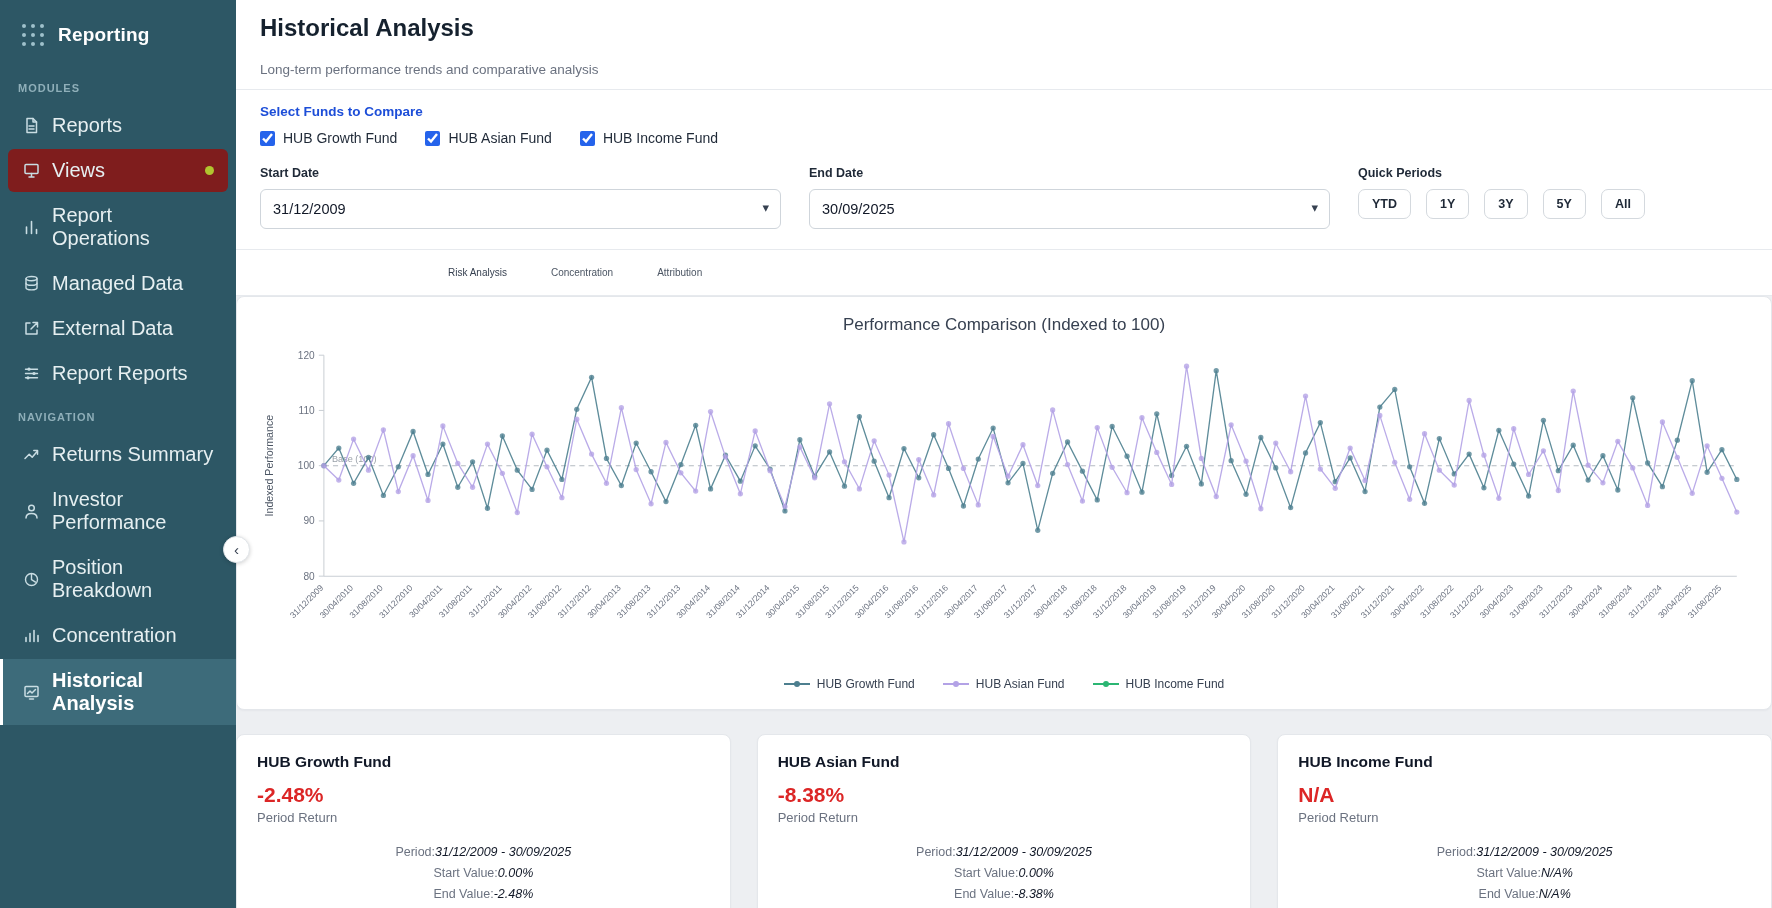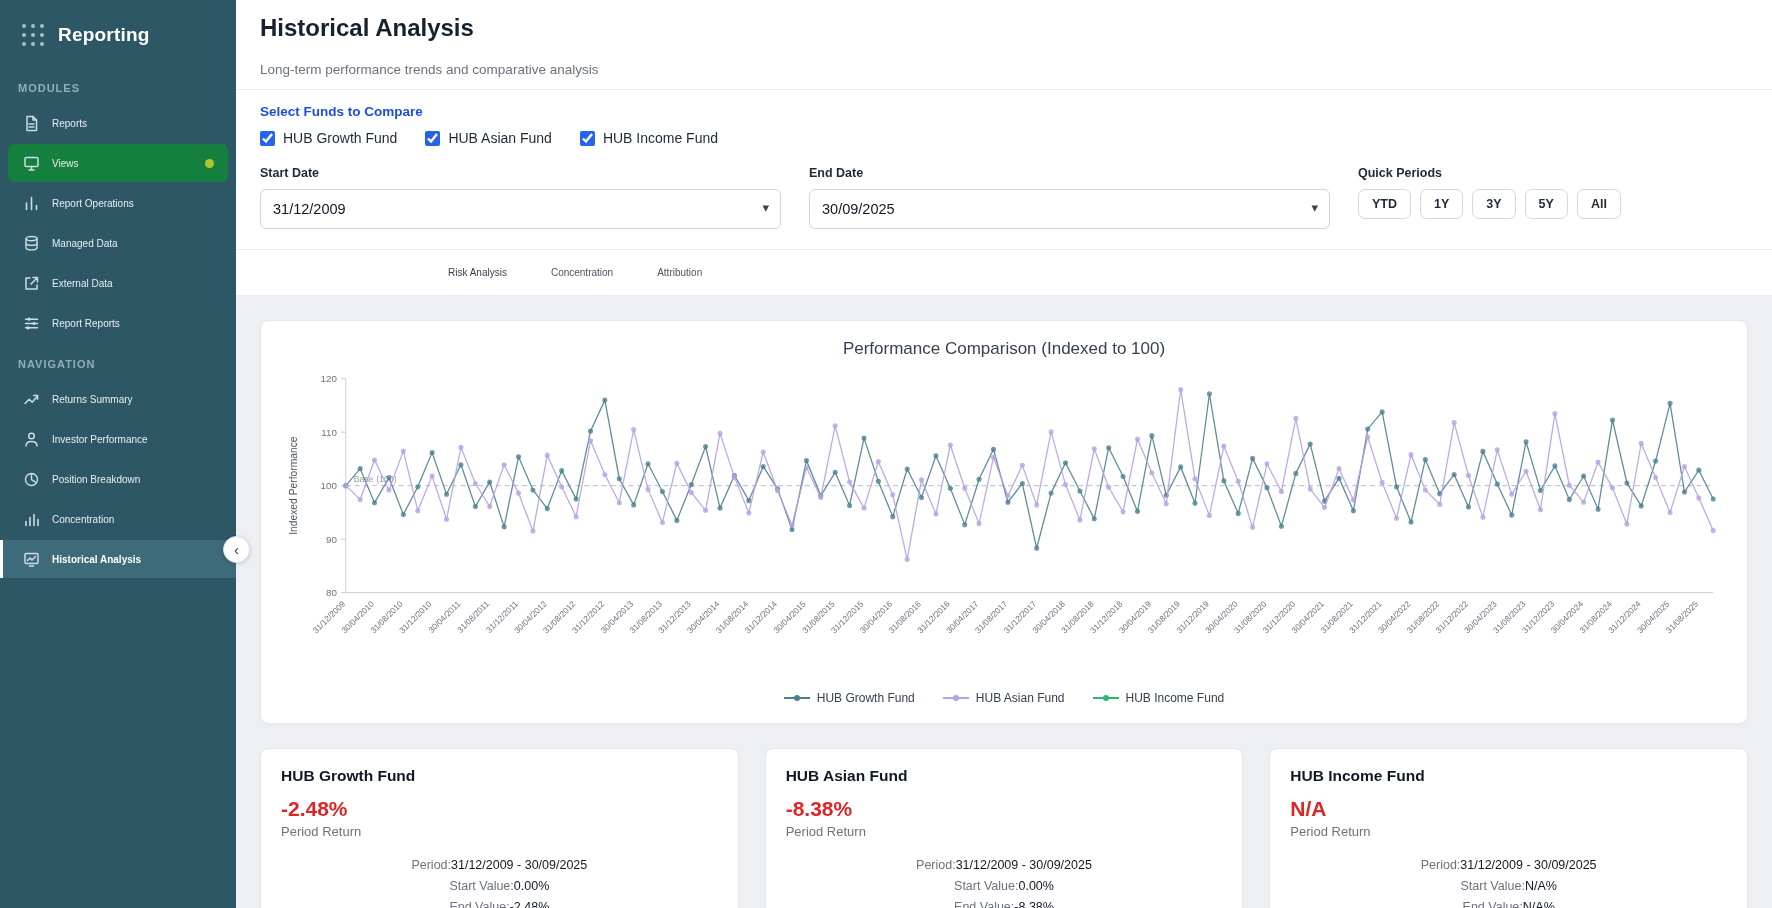--- a/index.html
+++ b/index.html
@@ -6,23 +6,23 @@
   html,body { width:1772px; height:908px; overflow:hidden; }
   body { font-family: "Liberation Sans", sans-serif; background:#edeff2; color:#1f2937; }
   .app { display:flex; width:100%; height:100%; position:relative; }
 
   
   .sidebar { width:236px; min-width:236px; background:#2d5765; height:100%; color:#e6eff1; padding-top:14px; position:relative; }
   .logo { display:flex; align-items:center; gap:10px; padding:6px 18px 18px 18px; }
   .logo-icon { width:30px; height:30px; display:flex; align-items:center; justify-content:center; }
   .brand-name { font-size:19px; font-weight:700; color:#ffffff; letter-spacing:.2px; }
   .section-label { font-size:11px; font-weight:700; letter-spacing:1px; color:#8fafb9; padding:14px 18px 8px 18px; text-transform:uppercase; }
-  .nav-item { display:flex; align-items:center; gap:12px; padding:10px 14px; margin:2px 8px; border-radius:6px; cursor:pointer; font-size:10px; color:#e6eff1; position:relative; }
+  .nav-item { display:flex; align-items:center; gap:12px; padding:10px 14px; margin:2px 8px; border-radius:6px; cursor:pointer; font-size:20px; color:#e6eff1; position:relative; }
   .nav-item .nav-icon { width:18px; height:18px; color:#c9dde3; display:flex; align-items:center; justify-content:center; flex:0 0 18px; }
-  .nav-item.active-pill { background:#15803d;justify-content:center; }
+  .nav-item.active-pill { background:#7f1d1d;justify-content:center; }
   .nav-item.active-nav { background:#3d6b7a; margin:2px 0 2px 0; border-radius:0; padding-left:19px; border-left:3px solid #ffffff; font-weight:700; color:#ffffff; }
   .green-dot { width:9px; height:9px; border-radius:50%; background:#b1c52f; margin-left:auto; }
 
   .collapse-btn { position:absolute; left:223px; top:536px; width:27px; height:27px; border-radius:50%; background:#ffffff; border:1px solid #e1e5e9; box-shadow:0 1px 4px rgba(0,0,0,.18); color:#374151; font-size:15px; line-height:1; cursor:pointer; z-index:20; display:flex; align-items:center; justify-content:center; }
 
   
   .main { flex:1; display:flex; flex-direction:column; height:100%; overflow:hidden; }
   .page-header { background:#ffffff; padding:14px 24px 12px 24px; }
   .page-title { font-size:24px; font-weight:700; color:#15212e; }
   .page-subtitle { font-size:13.5px; color:#6b7280; margin-top:20px; }
@@ -30,43 +30,43 @@
   .filters { background:#ffffff; border-top:1px solid #e7eaee; padding:14px 24px 20px 24px; }
   .filters-label { font-size:13.5px; font-weight:700; color:#1d4ed8; }
   .fund-checks { display:flex; gap:28px; margin-top:11px; }
   .check { display:flex; align-items:center; gap:8px; font-size:14px; color:#1f2937; cursor:pointer; }
   .check input { width:15px; height:15px; accent-color:#2563eb; cursor:pointer; }
   .filter-row { display:grid; grid-template-columns: 1fr 1fr 390px; gap:28px; margin-top:20px; }
   .field-label { display:block; font-size:12.5px; font-weight:700; color:#1f2937; margin-bottom:9px; }
   .select-wrap { position:relative; }
   .select-wrap select { width:100%; height:40px; border:1px solid #cfd5db; border-radius:6px; padding:0 34px 0 12px; font-size:14.5px; color:#111827; background:#ffffff; appearance:none; -webkit-appearance:none; font-family:"Liberation Sans",sans-serif; cursor:pointer; }
   .select-chevron { position:absolute; right:12px; top:11px; font-size:13px; color:#374151; pointer-events:none; }
-  .qp-row { display:flex; gap:9px; }
+  .qp-row { display:flex; gap:15px; }
   .qp-btn { padding:7px 13px; border:1px solid #d4d9de; border-radius:7px; background:#ffffff; font-size:12.5px; font-weight:600; color:#1f2937; cursor:pointer; font-family:"Liberation Sans",sans-serif; }
 
   .tabs-row { background:#ffffff; border-top:1px solid #e7eaee; border-bottom:1px solid #e7eaee; padding:17px 24px 17px 212px; display:flex; gap:44px; }
   .tab { font-size:10px; color:#4b5563; cursor:pointer; }
   .tab.first { color:#374151; }
 
-  .content { flex:1; padding:24px; overflow:hidden; }
+  .content { flex:1; overflow:hidden; }
   .card { background:#ffffff; border:1px solid #e4e7eb; border-radius:8px; box-shadow:0 1px 2px rgba(16,24,40,.04); }
   .chart-card { padding:18px 22px 10px 22px; }
   .chart-title { text-align:center; font-size:17px; font-weight:400; color:#374151; margin-bottom:6px; }
   .chart-holder svg { display:block; width:100%; height:auto; }
   .legend { display:flex; justify-content:center; align-items:center; gap:28px; padding:4px 0 8px 0; }
   .legend-item { display:flex; align-items:center; gap:7px; font-size:12px; color:#374151; cursor:pointer; }
 
   .summary-grid { display:grid; grid-template-columns:1fr 1fr 1fr; gap:26px; margin-top:24px; }
   .sum-card { padding:18px 20px 16px 20px; }
   .sum-name { font-size:15.5px; font-weight:600; color:#111827; }
   .sum-return { font-size:21px; font-weight:700; color:#dc2626; margin-top:12px; }
   .sum-return-label { font-size:13px; color:#6b7280; margin-top:3px; margin-bottom:16px; }
   .sum-row { display:flex; justify-content:center; padding:3.5px 0; font-size:12.5px; }
   .sum-row .k { color:#6b7280; }
-  .sum-row .v { color:#111827; }
+  .sum-row .v { color:#111827;font-style:italic; }
 </style>
 </head>
 <body>
 
 <div class="app">
 
   <aside class="sidebar">
     <div class="logo">
       <span class="logo-icon">
         <svg width="26" height="26" viewBox="0 0 26 26" fill="#9fc1cb">

